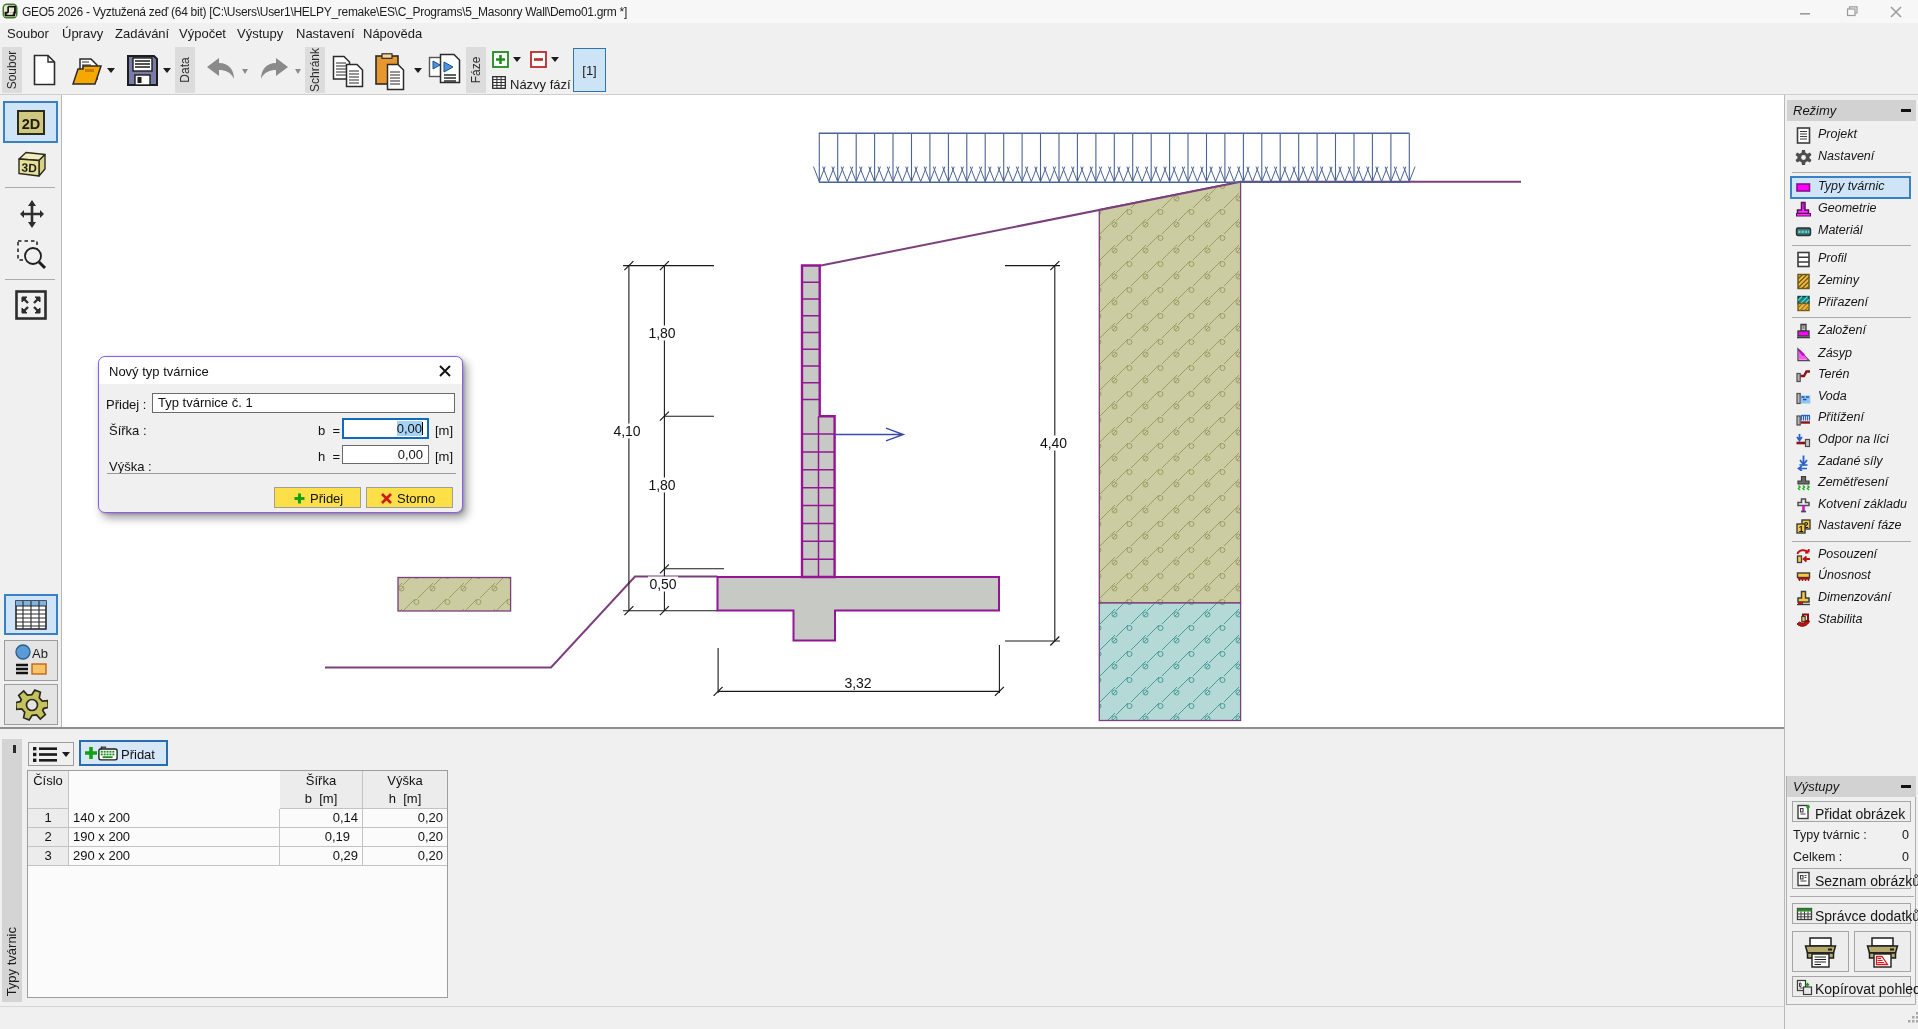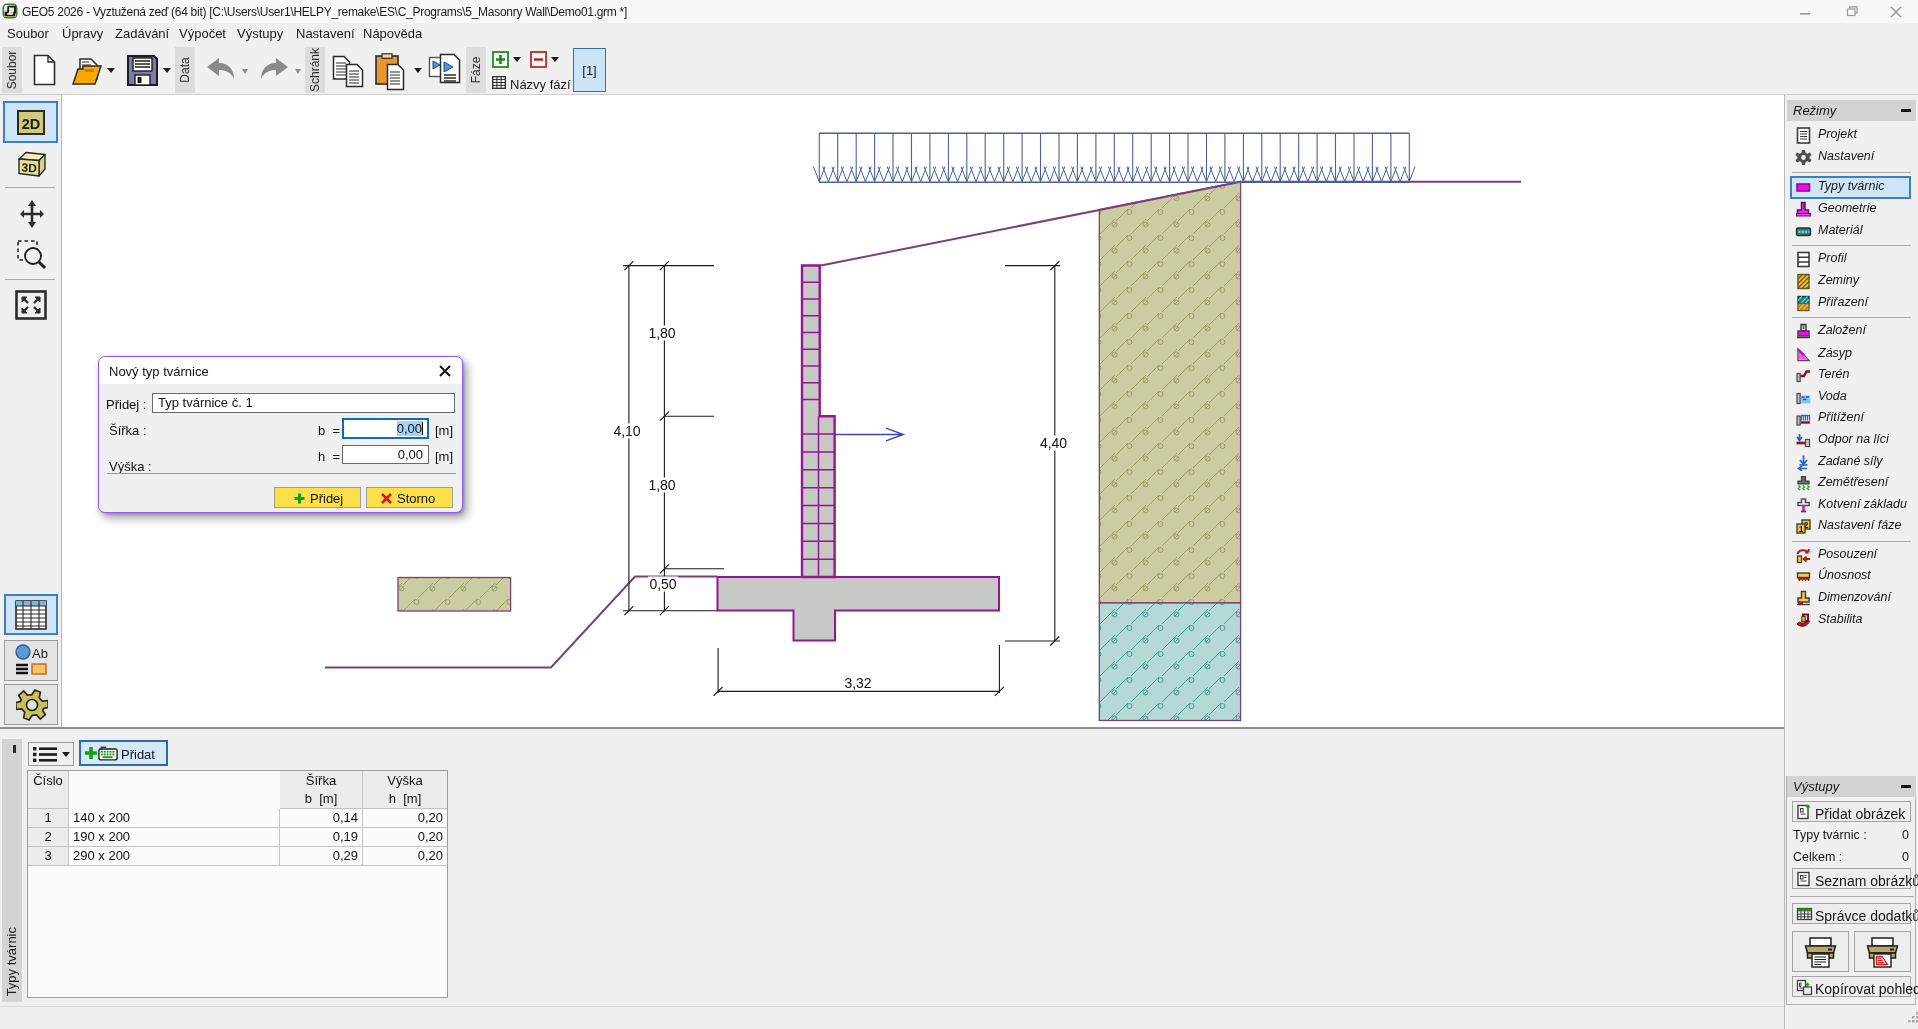--- a/index.html
+++ b/index.html
@@ -298,21 +298,21 @@
     <div class="tc th" style="left:252px;top:0;width:83px;height:19px;line-height:19px;border-bottom:none">Šířka</div>
     <div class="tc th" style="left:335px;top:0;width:84px;height:19px;line-height:19px;border-right:none;border-bottom:none">Výška</div>
     <div class="tc th" style="left:252px;top:19px;width:83px;height:19px;line-height:18px">b&nbsp;&nbsp;[m]</div>
     <div class="tc th" style="left:335px;top:19px;width:84px;height:19px;line-height:18px;border-right:none">h&nbsp;&nbsp;[m]</div>
     <div class="tc th" style="left:0;top:38px;width:41px;height:19px;line-height:18px">1</div>
     <div class="tc" style="left:41px;top:38px;width:211px;height:19px;line-height:18px;padding-left:4px;background:#fbfbfb">140 x 200</div>
     <div class="tc" style="left:252px;top:38px;width:83px;height:19px;line-height:18px;text-align:right;padding-right:4px;background:#fbfbfb">0,14</div>
     <div class="tc" style="left:335px;top:38px;width:84px;height:19px;line-height:18px;text-align:right;padding-right:4px;border-right:none;background:#fbfbfb">0,20</div>
     <div class="tc th" style="left:0;top:57px;width:41px;height:19px;line-height:18px">2</div>
     <div class="tc" style="left:41px;top:57px;width:211px;height:19px;line-height:18px;padding-left:4px;background:#fbfbfb">190 x 200</div>
-    <div class="tc" style="left:252px;top:57px;width:83px;height:19px;line-height:18px;text-align:right;padding-right:4px;background:#fbfbfb">0,19</div>
+    <div class="tc" style="left:252px;top:57px;width:83px;height:19px;line-height:18px;text-align:right;padding-right:12px;background:#fbfbfb">0,19</div>
     <div class="tc" style="left:335px;top:57px;width:84px;height:19px;line-height:18px;text-align:right;padding-right:4px;border-right:none;background:#fbfbfb">0,20</div>
     <div class="tc th" style="left:0;top:76px;width:41px;height:19px;line-height:18px">3</div>
     <div class="tc" style="left:41px;top:76px;width:211px;height:19px;line-height:18px;padding-left:4px;background:#fbfbfb">290 x 200</div>
     <div class="tc" style="left:252px;top:76px;width:83px;height:19px;line-height:18px;text-align:right;padding-right:4px;background:#fbfbfb">0,29</div>
     <div class="tc" style="left:335px;top:76px;width:84px;height:19px;line-height:18px;text-align:right;padding-right:4px;border-right:none;background:#fbfbfb">0,20</div>
   </div>
 <div class="abs" style="left:0;top:1006px;width:1918px;height:1px;background:#d6d6d6"></div>
 <div class="abs" id="rightpanel"></div>
 <div class="abs" style="left:1784px;top:95px;width:134px;height:934px">
     <div class="phead" style="top:5px">

